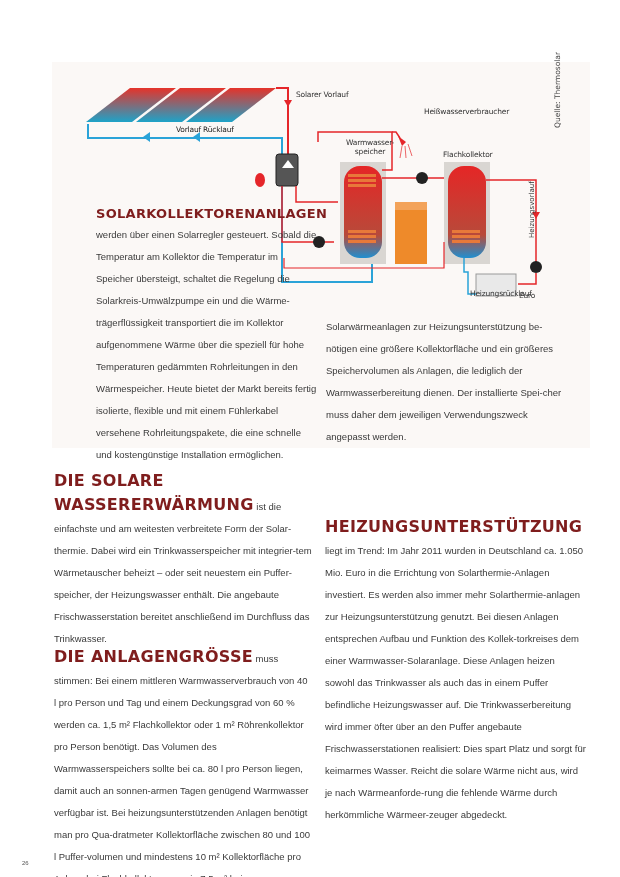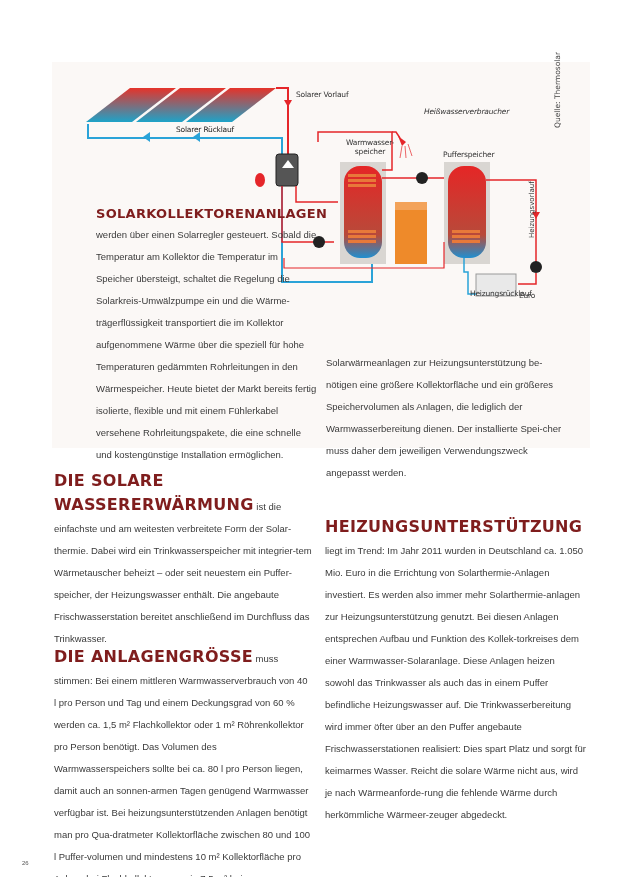--- a/index.html
+++ b/index.html
@@ -9,21 +9,21 @@
   .diagram { position:absolute; left:52px; top:62px; width:538px; height:250px; }
   .dlabel { position:absolute; font-family:"DejaVu Sans", sans-serif; font-size:7.5px; color:#333; white-space:nowrap; letter-spacing:-0.2px;text-align:center; }
   .source { position:absolute; left:553px; top:70px; font-family:"DejaVu Sans", sans-serif; font-size:7.5px; color:#444;
             transform:rotate(-90deg); transform-origin:left top; white-space:nowrap; top:128px; }
   .vlabel { position:absolute; font-family:"DejaVu Sans", sans-serif; font-size:7px; color:#333; transform:rotate(-90deg);
             transform-origin:left top; white-space:nowrap; }
   .heading { font-family:"DejaVu Sans", sans-serif; font-weight:bold; color:#7f1d1d; letter-spacing:0.3px; }
   .h-main { position:absolute; left:96px; top:206px; font-size:13px; }
   .body-text { font-size:9.5px; line-height:22px; color:#3a3a3a; }
   .col-a { position:absolute; left:96px; top:224px; width:222px; }
-  .col-b { position:absolute; left:326px; top:316px; width:236px;margin-top:36px; }
+  .col-b { position:absolute; left:326px; top:316px; width:236px; }
   .col-c { position:absolute; left:54px; top:470px; width:258px; }
   .col-d { position:absolute; left:54px; top:622px; width:258px;margin-top:24px; }
   .col-e { position:absolute; left:325px; top:470px; width:262px;margin-top:46px; }
   .inline-h { font-size:16px; }
   .page-num { position:absolute; left:22px; top:860px; font-size:6px; color:#555; }
 </style>
 </head>
 <body>
 
 <div class="panel"></div>
@@ -98,26 +98,26 @@
   <polyline points="434,118 484,118 484,202" fill="none" stroke="#e5262a" stroke-width="1.5"></polyline>
   <polygon points="480,150 488,150 484,157" fill="#e5262a"></polygon>
   <circle cx="484" cy="205" r="6" fill="#222"></circle>
   <polyline points="484,211 484,222 466,222" fill="none" stroke="#e5262a" stroke-width="1.5"></polyline>
   <rect x="424" y="212" width="40" height="22" fill="#e9e9e9" stroke="#999"></rect>
   <polyline points="424,232 416,232 416,210 412,210 412,196" fill="none" stroke="#2aa3d8" stroke-width="1.5"></polyline>
   <polyline points="232,196 232,206 392,206 392,180" fill="none" stroke="#e5262a" stroke-width="1.2"></polyline>
   <circle cx="267" cy="180" r="6" fill="#222"></circle>
 </svg>
 
-<div class="dlabel" style="left:176px; top:125px; color:#222;">Solarer Rücklauf</div>
+<div class="dlabel" style="left:176px; top:125px; color:#222;">Vorlauf Rücklauf</div>
 <div class="dlabel" style="left:296px; top:90px;">Solarer Vorlauf</div>
-<div class="dlabel" style="left:424px; top:107px;font-style:italic;">Heißwasserverbraucher</div>
+<div class="dlabel" style="left:424px; top:107px;">Heißwasserverbraucher</div>
 <div class="dlabel" style="left:346px; top:138px; white-space:pre; ">Warmwasser-
 speicher</div>
-<div class="dlabel" style="left:443px; top:150px;">Pufferspeicher</div>
+<div class="dlabel" style="left:443px; top:150px;">Flachkollektor</div>
 <div class="vlabel" style="left:528px; top:238px;">Heizungsvorlauf</div>
 <div class="dlabel" style="left:426px; top:289px;padding-left:44px;">Heizungsrücklauf</div>
 <div class="dlabel" style="left:519px; top:291px;">Euro</div>
 <div class="source">Quelle: Thermosolar</div>
 
 <div class="heading h-main">SOLARKOLLEKTORENANLAGEN</div>
 <div class="body-text col-a">werden über einen Solarregler gesteuert. Sobald die Temperatur am Kollektor die Temperatur im Speicher übersteigt, schaltet die Regelung die Solarkreis-Umwälzpumpe ein und die Wärme-trägerflüssigkeit transportiert die im Kollektor aufgenommene Wärme über die speziell für hohe Temperaturen gedämmten Rohrleitungen in den Wärmespeicher. Heute bietet der Markt bereits fertig isolierte, flexible und mit einem Fühlerkabel versehene Rohrleitungspakete, die eine schnelle und kostengünstige Installation ermöglichen.</div>
 <div class="body-text col-b">Solarwärmeanlagen zur Heizungsunterstützung be-nötigen eine größere Kollektorfläche und ein größeres Speichervolumen als Anlagen, die lediglich der Warmwasserbereitung dienen. Der installierte Spei-cher muss daher dem jeweiligen Verwendungszweck angepasst werden.</div>
 
 <div class="body-text col-c">

